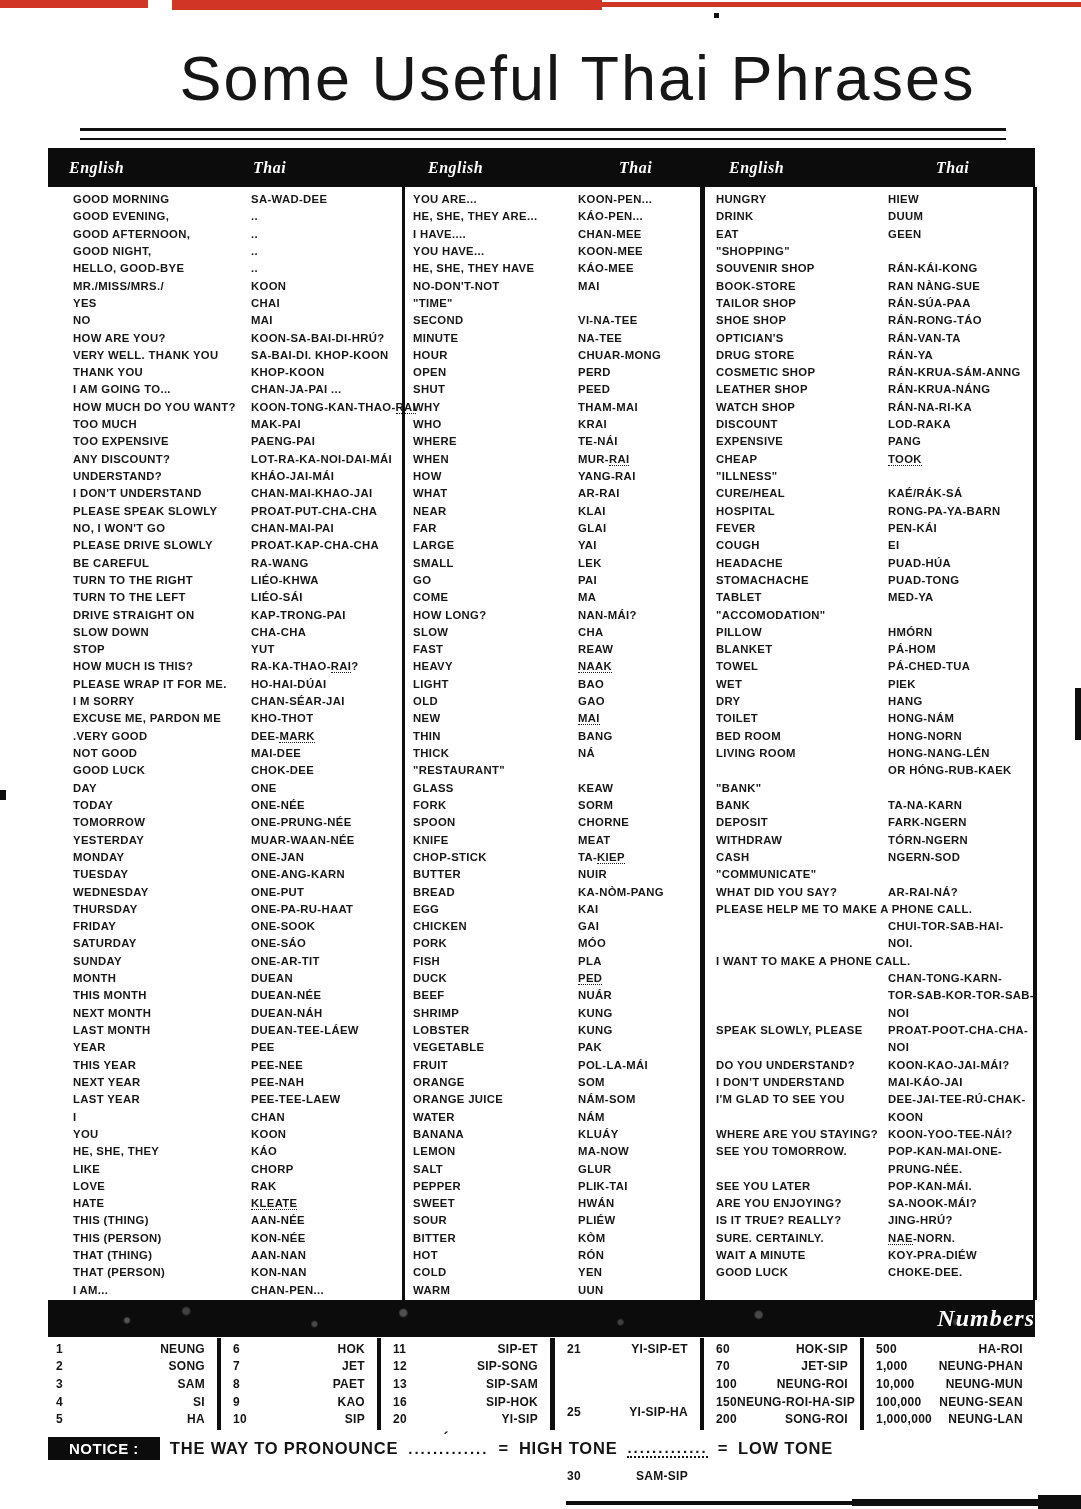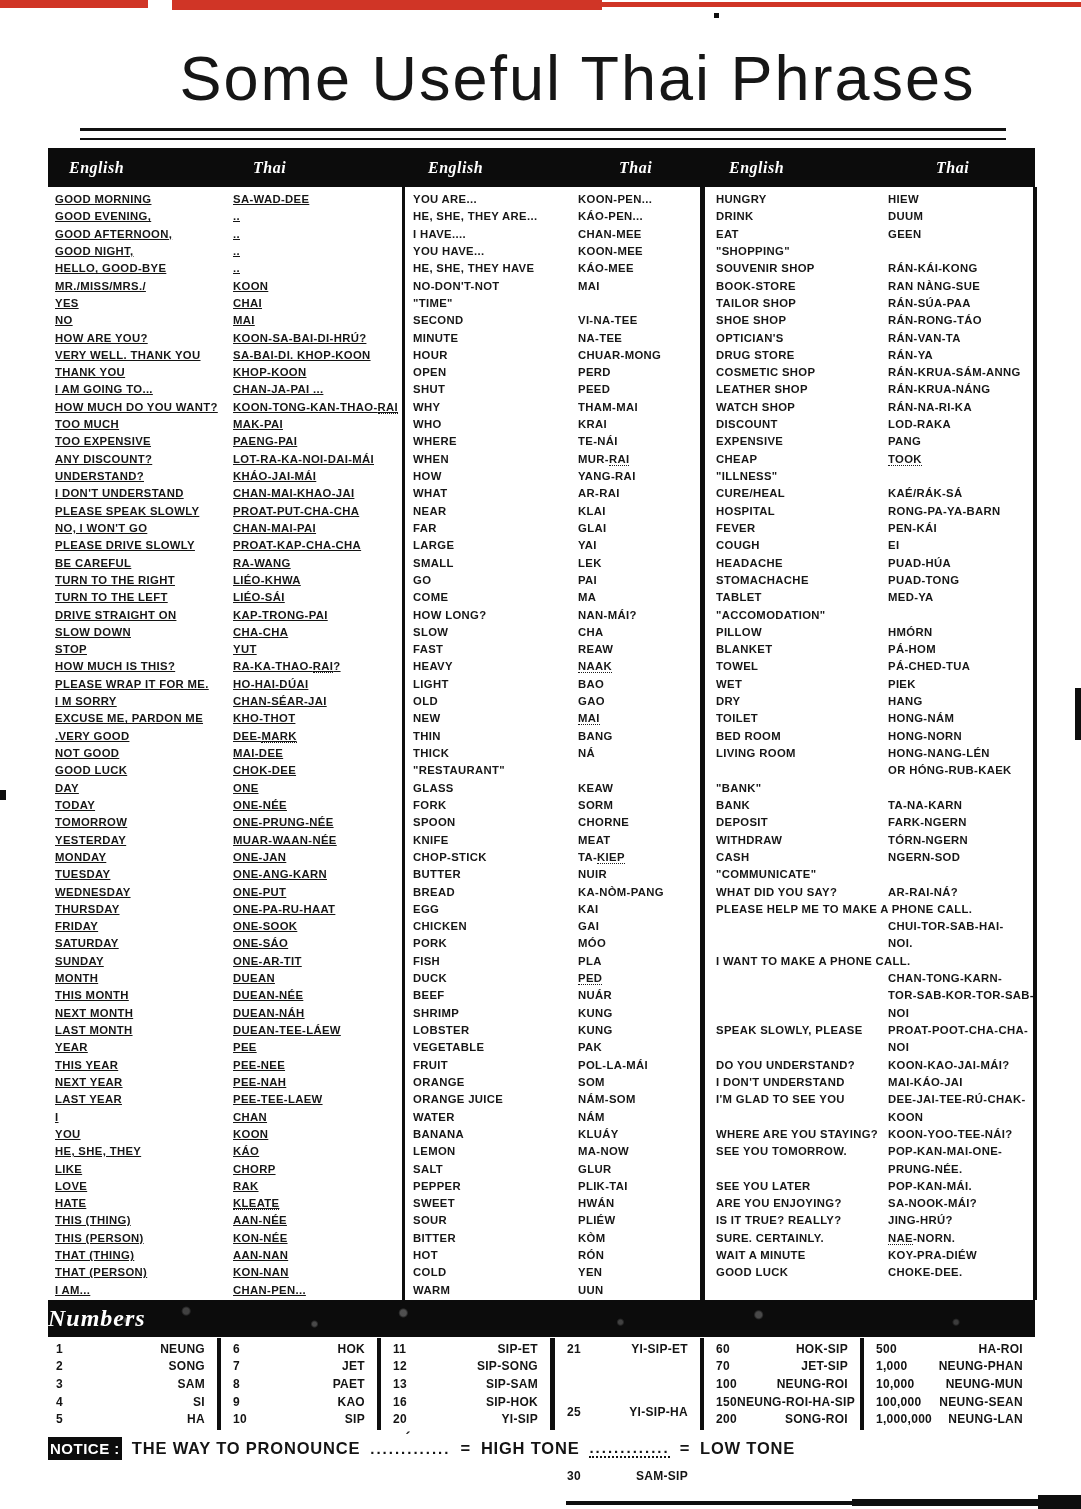--- a/index.html
+++ b/index.html
@@ -22,21 +22,21 @@
   #hdrbar{position:absolute;left:48px;top:148px;width:987px;height:39px;background:var(--bar,#0c0c0c);}
   .hlabel{position:absolute;top:0;line-height:39px;color:#fff;
           font-family:"Liberation Serif", serif;font-style:italic;font-weight:700;
           font-size:16px;letter-spacing:.5px;white-space:nowrap;}
 
   
   .vline{position:absolute;top:187px;height:1113px;background:#0e0e0e;}
 
   
   .pcol{position:absolute;top:191px;display:flex;flex-direction:column;}
-  #col1{left:55px;width:340px;text-decoration:underline;}
+  #col1{left:73px;width:340px;}
   #col2{left:413px;width:282px;}
   #col3{left:716px;width:316px;}
   .prow{display:flex;height:17.32px;align-items:center;}
   .eng,.thai{font-weight:700;font-size:11.3px;line-height:17.32px;letter-spacing:.35px;
              color:#161616;white-space:nowrap;overflow:visible;}
   #col1 .eng{width:178px;flex:none;}
   #col2 .eng{width:165px;flex:none;}
   #col3 .eng{width:172px;flex:none;}
   .eng.wide{width:100% !important;}
   .thai{flex:1;}
@@ -45,34 +45,34 @@
   
   #numbar{position:absolute;left:48px;top:1300px;width:987px;height:37px;background:var(--bar,#0c0c0c);
           background-image:
             radial-gradient(circle at 8% 55%, rgba(255,255,255,.30) 0 2px, transparent 4px),
             radial-gradient(circle at 14% 30%, rgba(255,255,255,.22) 0 3px, transparent 5px),
             radial-gradient(circle at 27% 65%, rgba(255,255,255,.25) 0 2px, transparent 4px),
             radial-gradient(circle at 36% 35%, rgba(255,255,255,.28) 0 3px, transparent 5px),
             radial-gradient(circle at 58% 60%, rgba(255,255,255,.22) 0 2px, transparent 4px),
             radial-gradient(circle at 72% 40%, rgba(255,255,255,.25) 0 3px, transparent 5px),
             radial-gradient(circle at 92% 60%, rgba(255,255,255,.20) 0 2px, transparent 4px);}
-  #numtitle{position:absolute;left:0;top:0;width:100%;text-align:left;line-height:37px;color:#fff;
+  #numtitle{position:absolute;left:0;top:0;width:100%;text-align:right;line-height:37px;color:#fff;
             font-family:"Liberation Serif", serif;font-style:italic;font-weight:700;
             font-size:24px;letter-spacing:1px;}
   #numtable{position:absolute;left:48px;top:1338px;width:987px;height:92px;}
   .ngroup{position:absolute;top:2px;display:flex;flex-direction:column;}
   .nrow{display:flex;justify-content:space-between;height:17.6px;align-items:center;
         padding:0 12px 0 8px;}
   .nrow span{font-weight:700;font-size:12px;letter-spacing:.3px;color:#141414;white-space:nowrap;}
   .ndiv{position:absolute;top:0;height:92px;background:#0e0e0e;}
 
   
   #notice{position:absolute;left:48px;top:1434px;height:28px;display:flex;align-items:center;gap:10px;}
   #notice-badge{background:#0c0c0c;color:#fff;font-weight:700;font-size:15px;
-                letter-spacing:.5px;padding:3px 2px;white-space:nowrap;}
+                letter-spacing:.5px;padding:3px 21px;white-space:nowrap;}
   .ntext{font-weight:700;font-size:16.5px;letter-spacing:.8px;color:#141414;white-space:nowrap;}
   .dots{font-weight:700;font-size:15px;letter-spacing:2px;color:#141414;position:relative;white-space:nowrap;}
   .dots .accent{position:absolute;top:-11px;left:44%;font-size:15px;}
   .dots.low{border-bottom:2px dotted #141414;}
 </style>
 </head>
 <body>
 
 <div id="page" style="--edge-red: #d03526; --ink: #141414; --bar: #0c0c0c;">
 

